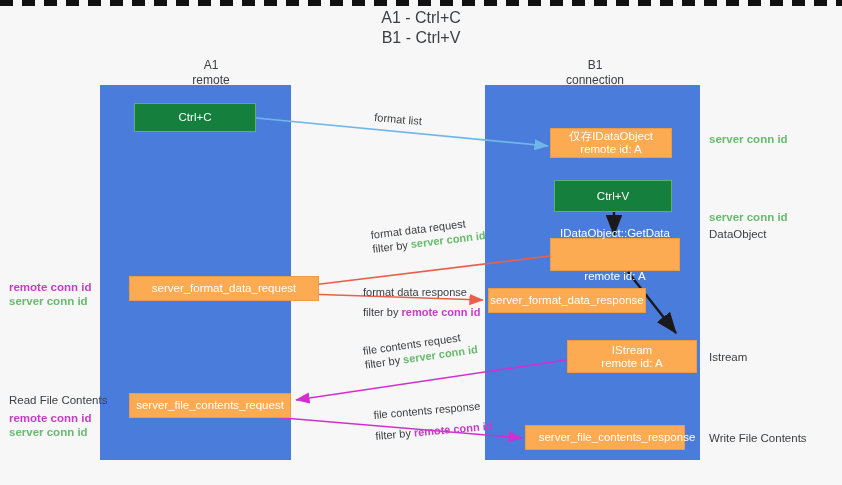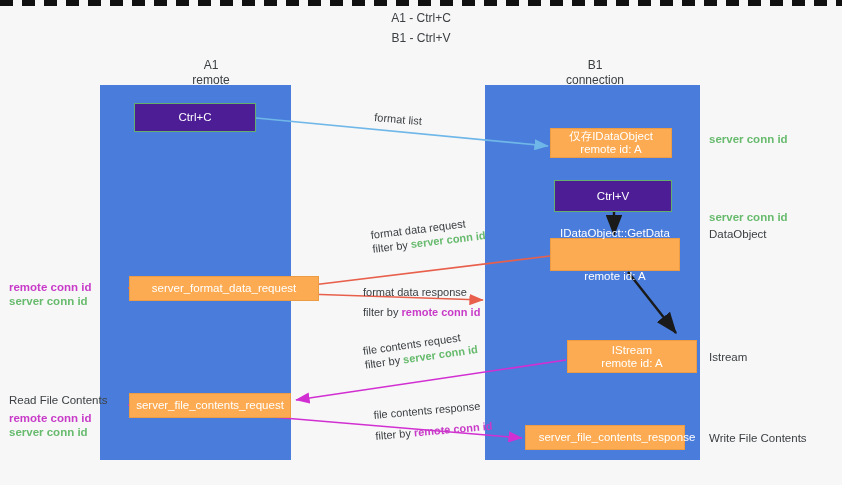--- a/index.html
+++ b/index.html
@@ -8,21 +8,21 @@
     background:#f7f7f7;
     font-family:"Liberation Sans","DejaVu Sans",sans-serif;
     position:relative;overflow:hidden;
     -webkit-font-smoothing:antialiased;
   }
   #stage{position:absolute;inset:0;}
 
   
   .title{
     position:absolute;left:0;right:0;top:8px;
-    text-align:center;color:#3c4043;font-size:12px;line-height:20px;
+    text-align:center;color:#3c4043;font-size:16px;line-height:20px;
   }
 
   
   .lane-head{
     position:absolute;text-align:center;color:#3c4043;
     font-size:12px;line-height:15px;
   }
   .lane-head .l2{display:block;}
 
   
@@ -30,21 +30,21 @@
     position:absolute;background:#4a7ddb;
   }
 
   
   .box{
     position:absolute;box-sizing:border-box;
     display:flex;flex-direction:column;align-items:center;justify-content:center;
     color:#ffffff;font-size:11.5px;line-height:13px;text-align:center;
     border:1px solid rgba(0,0,0,.10);
   }
-  .box.green{background:#4c1d95;border-color:#63b06c;}
+  .box.green{background:#15803d;border-color:#63b06c;}
   .box.orange{background:#fcab52;border-color:#eb9c45;}
   .box .ln{display:block;white-space:nowrap;}
 
   
   .side{position:absolute;font-size:11.5px;line-height:14px;white-space:nowrap;}
   .side.dark{color:#3c4043;}
   .side.green{color:#68bb6e;font-weight:bold;}
   .stack{position:absolute;font-size:11.5px;line-height:14px;white-space:nowrap;text-align:left;}
   .stack .m{color:#c83bc8;font-weight:bold;display:block;}
   .stack .g{color:#68bb6e;font-weight:bold;display:block;}
@@ -135,20 +135,23 @@
 
   <div class="box orange" style="left:550px;top:238px;width:130px;height:33px;gap:30px;">
     <span class="ln">IDataObject::GetData</span>
     <span class="ln">remote id: A</span>
   </div>
 
   <div class="box orange" style="left:129px;top:276px;width:190px;height:25px;">
     <span class="ln">server_format_data_request</span>
   </div>
 
+  <div class="box orange" style="left:488px;top:288px;width:158px;height:25px;">
+    <span class="ln">server_format_data_response</span>
+  </div>
 
   <div class="box orange" style="left:567px;top:340px;width:130px;height:33px;">
     <span class="ln">IStream</span>
     <span class="ln">remote id: A</span>
   </div>
 
   <div class="box orange" style="left:129px;top:393px;width:162px;height:25px;">
     <span class="ln">server_file_contents_request</span>
   </div>
 

